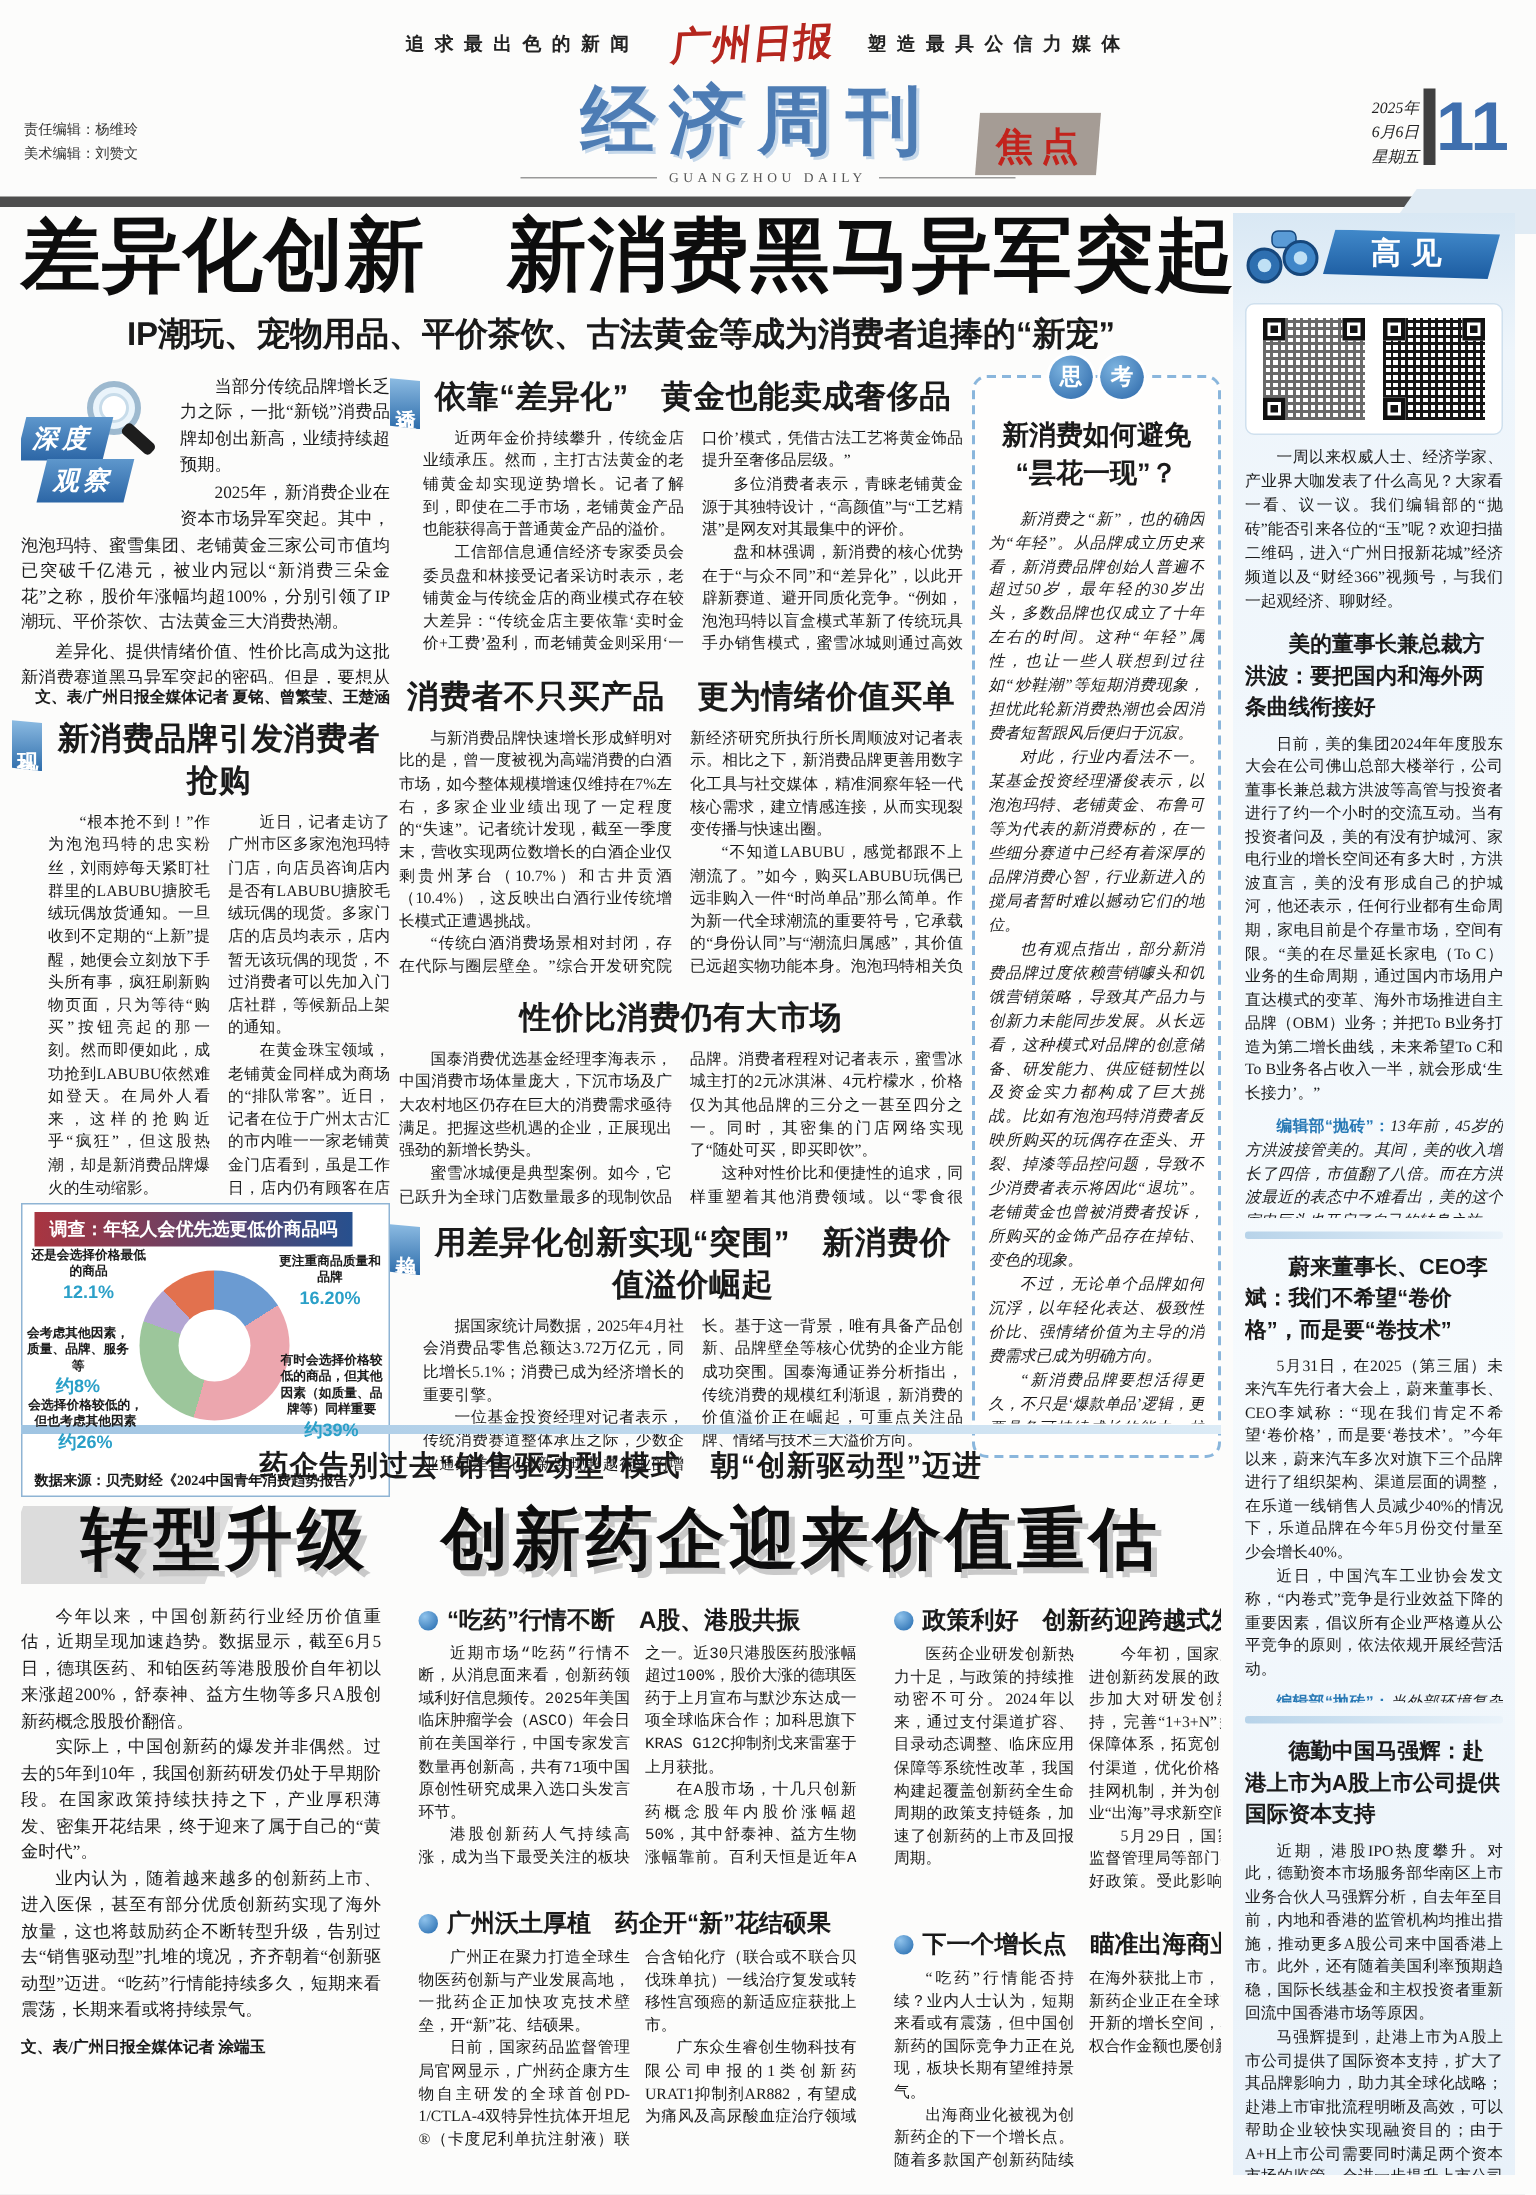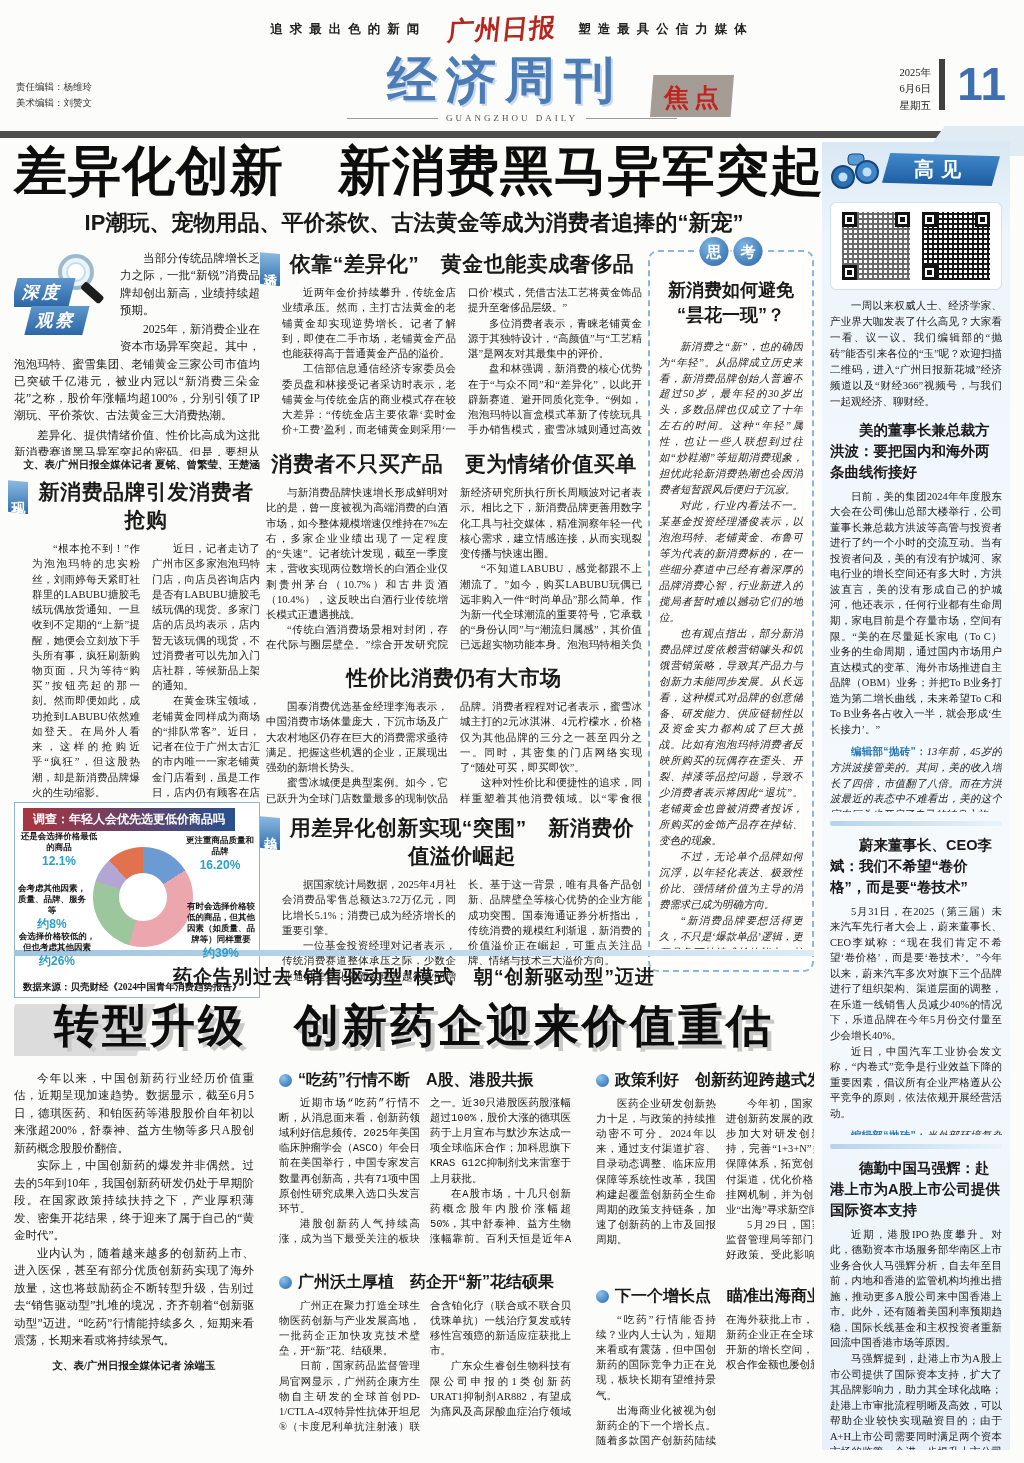--- a/index.html
+++ b/index.html
@@ -19,23 +19,23 @@
   .editors { position:absolute; left:2px; top:30px; font-size:9.5px; color:#333; line-height:1.7; }
   .section-title { position:absolute; left:50%; transform:translateX(-53%); top:-2px;
     font-size:50px; font-weight:900; color:#4d7cb4; letter-spacing:9px;
     font-family:"Liberation Sans","DejaVu Sans",sans-serif; text-shadow:2px 2px 0 #c6d8ea; }
   .gzdaily { position:absolute; left:50%; transform:translateX(-50%); top:64px; width:330px;
     display:flex; align-items:center; gap:8px; font-size:9px; color:#555; letter-spacing:3px; }
   .gzdaily::before,.gzdaily::after { content:""; flex:1; border-top:1px solid #999; }
   .focus-badge { position:absolute; left:636px; top:26px; background:#a59c95; color:#c2231c;
     font-weight:900; font-size:25px; letter-spacing:5px; padding:6px 10px 3px 14px;
     font-family:"Liberation Sans",sans-serif; clip-path:polygon(4% 0,100% 0,96% 100%,0 100%); }
-  .dateblock { position:absolute; right:79px; top:16px; font-size:10.5px; text-align:center; line-height:1.55; color:#222; }
+  .dateblock { position:absolute; right:64px; top:16px; font-size:10.5px; text-align:center; line-height:1.55; color:#222;font-style:italic; }
   .pageno { position:absolute; right:4px; top:10px; font-size:46px; font-weight:900; color:#3f6fae;
-    font-family:"Liberation Sans",sans-serif; border-left:6px solid #404040; padding-left:12px; line-height:1.1; }
+    font-family:"Liberation Sans",sans-serif; border-left:8px solid #404040; padding-left:0; line-height:1.1; }
 
   .divider { position:absolute; top:131px; left:0; width:1024px; height:7px; background:#4e4e4e; }
   .top-wedge { position:absolute; top:126px; right:0; width:120px; height:30px;
     background:#e0ebf4; transform:skewX(-35deg) translateX(30px); }
 
   
   .lead { position:absolute; left:14px; top:142px; width:800px; }
   .lead-headline { font-size:53px; font-weight:900; letter-spacing:1px; text-align:center; line-height:1.08;
     color:#0d0d0d; white-space:nowrap; font-family:"Liberation Sans",sans-serif; }
   .lead-subhead { font-size:22px; font-weight:700; text-align:center; margin-top:9px;
@@ -144,21 +144,21 @@
   .pharma { position:absolute; left:14px; top:964px; width:800px; height:494px; overflow:hidden; }
   .ph-kicker { text-align:center; font-size:19px; font-weight:700; letter-spacing:1px;
     font-family:"Liberation Sans",sans-serif; }
   .ph-headline { text-align:center; font-size:45px; font-weight:900; letter-spacing:3px; margin-top:6px;
     font-family:"Liberation Sans",sans-serif; color:#0d0d0d; text-shadow:4px 4px 0 #c9c9c9; position:relative; z-index:1; }
   .ph-headline::before { content:""; position:absolute; left:-8px; top:8px; width:140px; height:52px;
     background:#dcdcdc; transform:skewX(-20deg); z-index:-1; }
   .ph-grid { display:grid; grid-template-columns:240px 292px 250px; column-gap:25px; margin-top:14px; height:384px; }
   .ph-intro { font-size:11.5px; line-height:1.52; text-align:justify; overflow:hidden; height:384px; }
   .ph-intro p { text-indent:2em; }
-  .ph-byline { text-align:center; font-weight:700; font-size:10.5px; margin-top:8px; }
+  .ph-byline { text-align:left; font-weight:700; font-size:10.5px; margin-top:8px; }
   .ph-sec-title { font-size:16px; font-weight:900; display:flex; align-items:center; gap:6px;
     font-family:"Liberation Sans",sans-serif; margin-bottom:5px; }
   .dot { width:13px; height:13px; border-radius:50%; flex:none;
     background:radial-gradient(circle at 32% 28%,#8fc3ec,#1f66ab); }
   .ph-body { columns:2; column-gap:10px; column-fill:auto; font-size:10.5px; line-height:1.44;
     text-align:justify; overflow:hidden; }
   .ph-body p { text-indent:2em; }
   .ph-bA { height:166px; margin-bottom:10px;font-family:Liberation Mono, monospace; }
   .ph-bB { height:150px; }
   .ph-bC { height:180px; margin-bottom:10px; }

